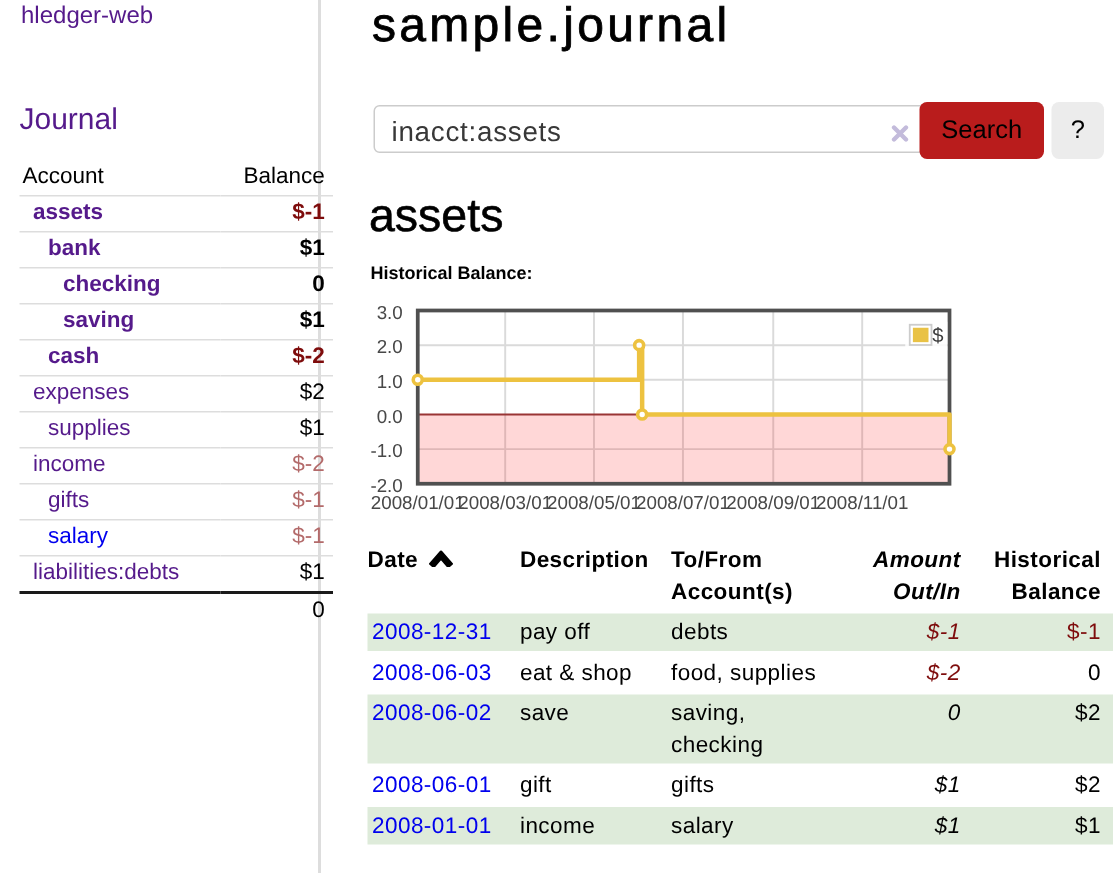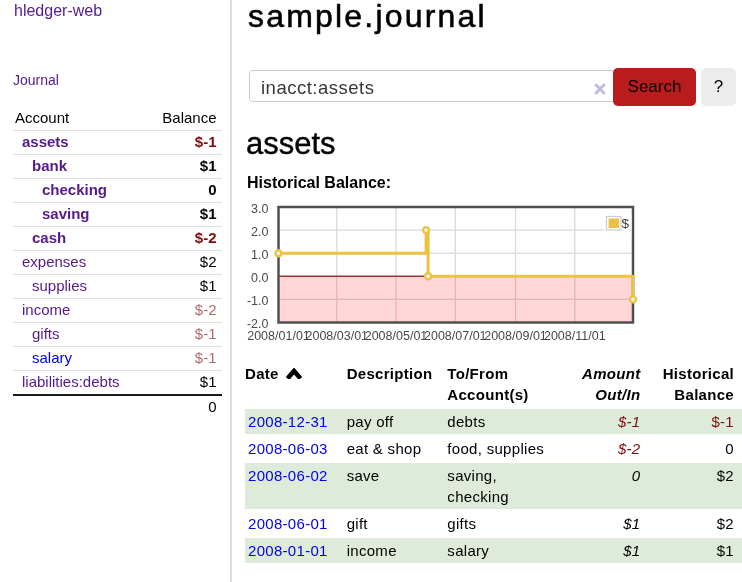--- a/index.html
+++ b/index.html
@@ -4,43 +4,43 @@
 <style>
   * { margin:0; padding:0; box-sizing:border-box; }
   html,body { width:742px; height:582px; background:#fff; font-family:"Liberation Sans", sans-serif; overflow:hidden; }
   a { text-decoration:none; }
   .purple { color:#551a8b; }
   .blue { color:#0000ee; }
   .negb { color:#7e0c0c; }
   .negl { color:#b36a6a; }
 
   
-  #sidebar { position:absolute; left:0; top:0; width:232px; height:582px; border-right:2px solid #ddd; }
+  #sidebar { position:absolute; left:0; top:0; width:214px; height:582px; border-right:2px solid #ddd; }
   #brand { position:absolute; left:14px; top:2px; font-size:16px; line-height:18px; }
-  #journal { position:absolute; left:13px; top:71px; font-size:14px; line-height:18px; }
+  #journal { position:absolute; left:13px; top:71px; font-size:20px; line-height:18px; }
   #acctbl { position:absolute; left:13px; top:107px; width:209px; border-collapse:collapse; font-size:15px; }
   #acctbl td { padding:2px 0 4px 0; line-height:17px; white-space:nowrap; }
   #acctbl tr { border-top:1px solid #ddd; }
   #acctbl tr.first { border-top:none; }
   #acctbl tr.total { border-top:2px solid #1a1a1a; }
   #acctbl td.bal { text-align:right; padding-right:5.5px; }
   #acctbl .d1 { padding-left:9px; }
   #acctbl .d2 { padding-left:19px; }
   #acctbl .d3 { padding-left:29px; }
   .bold { font-weight:bold; }
 
   
   #main { position:absolute; left:246px; top:0; width:496px; height:582px; }
   h1 { position:absolute; left:2px; top:-4px; font-size:32px; font-weight:normal; line-height:40px; color:#000; letter-spacing:2.2px; -webkit-text-stroke:0.55px #000; }
   #searchbox { position:absolute; left:3px; top:70px; width:418px; height:32px; border:1px solid #ccc; border-radius:4px; font-size:18.5px; color:#383838; letter-spacing:0.5px; padding:3px 26px 0 11px; line-height:28px; }
   #clearx { position:absolute; left:348px; top:83px; }
   #btn-search { position:absolute; left:367px; top:68px; width:83px; height:38px; background:#b91c1c; border-radius:5px; font-size:17px; color:#000; text-align:center; line-height:38px; }
   #btn-q { position:absolute; left:455px; top:68px; width:35px; height:38px; background:#ececec; border-radius:5px; font-size:17px; color:#000; text-align:center; line-height:38px; }
   h2 { position:absolute; left:0px; top:127px; font-size:31px; font-weight:normal; line-height:34px; color:#000; -webkit-text-stroke:0.4px #000; }
-  #histlabel { position:absolute; left:1px; top:173.5px; font-size:16px; font-weight:bold; line-height:17px; color:#000; }
+  #histlabel { position:absolute; left:1px; top:173.5px; font-size:12px; font-weight:bold; line-height:17px; color:#000; }
 
   
   #txns { position:absolute; left:245px; top:361px; width:497px; border-collapse:separate; border-spacing:0 2px; font-size:15px; letter-spacing:0.3px; }
   #txns td, #txns th { padding:1.5px 0 2.5px 3px; line-height:21px; vertical-align:top; text-align:left; font-weight:normal; }
   #txns th { font-weight:bold; padding-top:0; padding-bottom:2px; }
   #txns .r { text-align:right; padding-right:2px; padding-left:0;font-style:italic; }
   #txns .r2 { text-align:right; padding-right:8px; padding-left:0; }
   #txns tr.g td { background:#deebda; }
   #txns col.c1 { width:100px; }
   #txns col.c2 { width:101px; }

